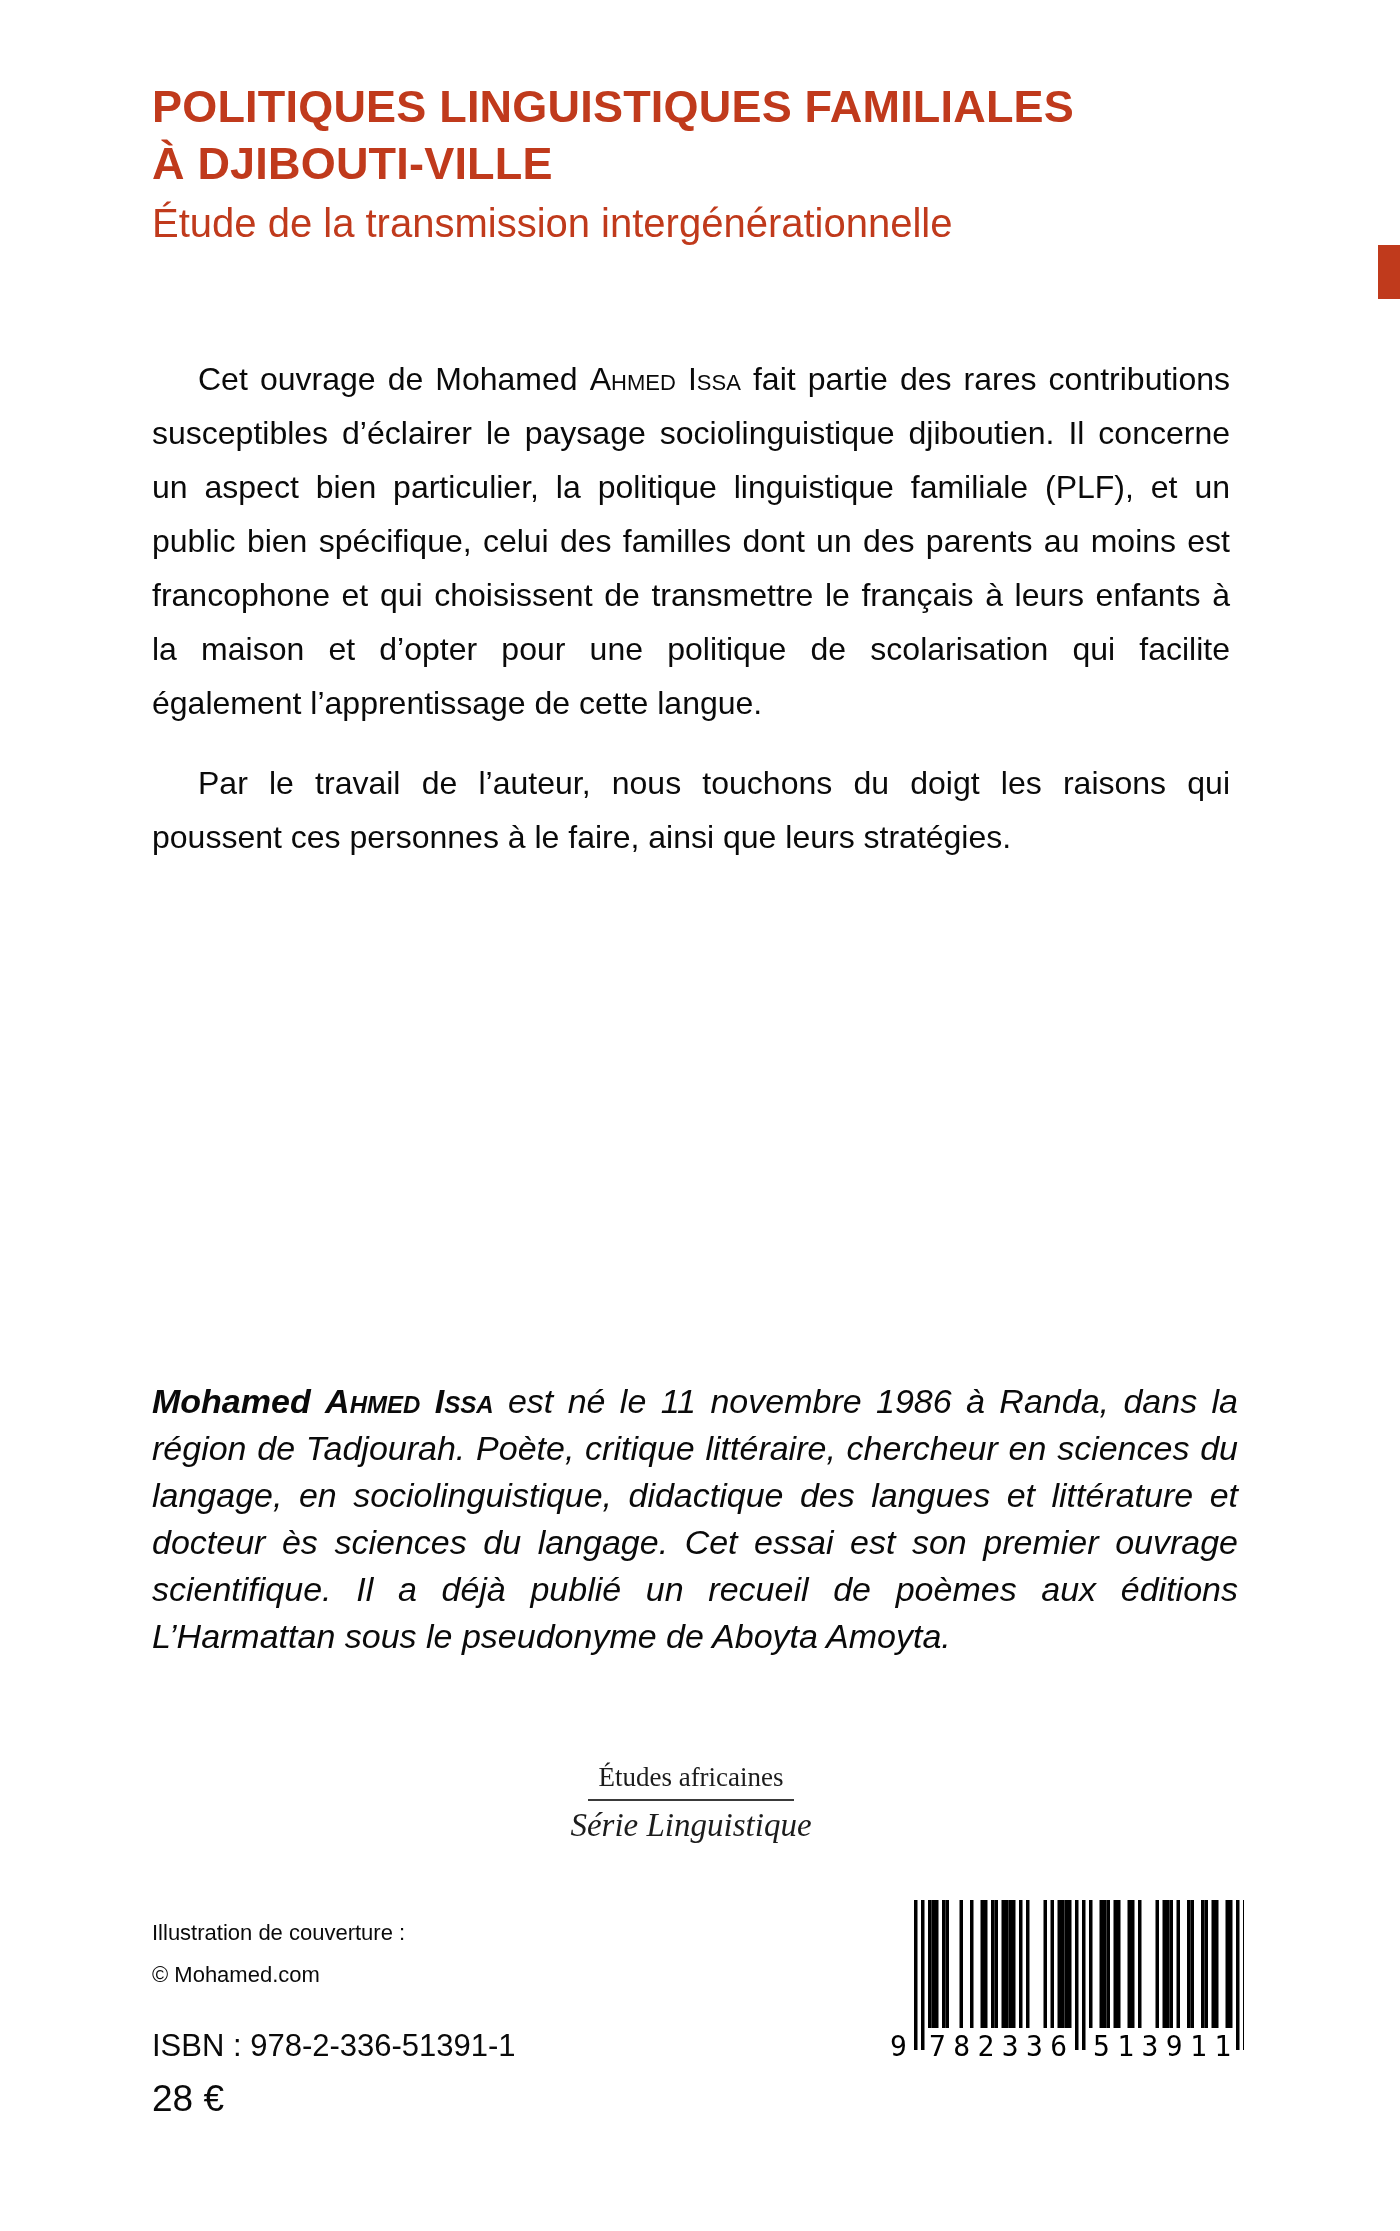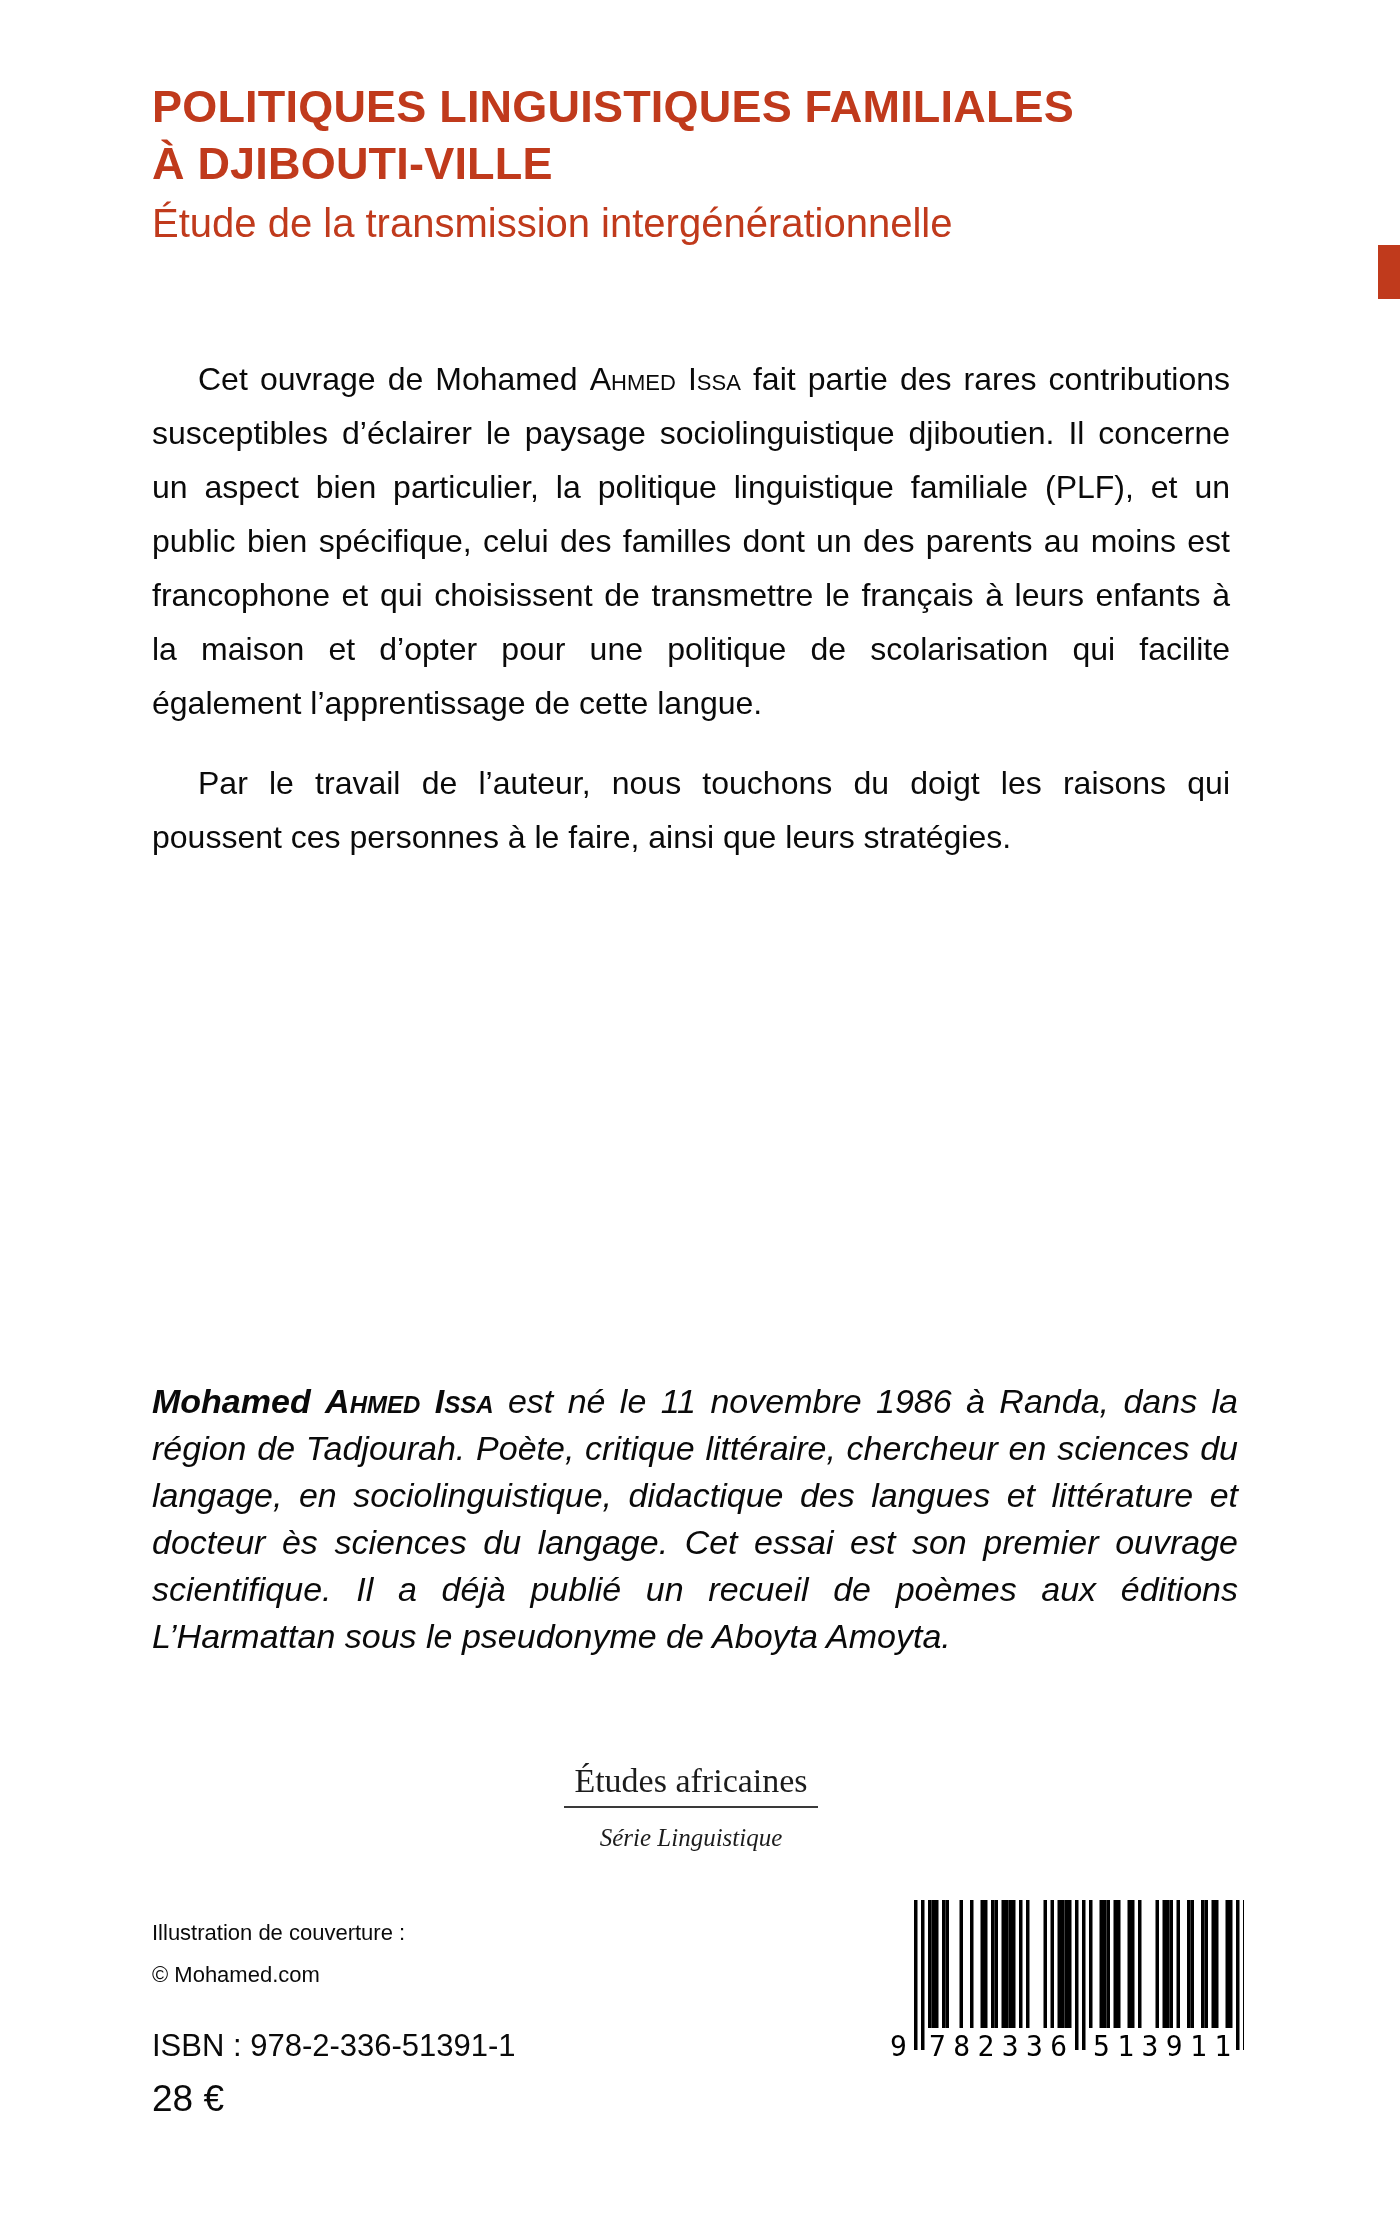--- a/index.html
+++ b/index.html
@@ -54,31 +54,31 @@
     text-align: justify;
   }
   .bio .bio-name { font-weight: bold; }
   .series {
     position: absolute; left: 152px; top: 1762px; width: 1078px;
     text-align: center;
   }
   .series .collection {
     display: inline-block;
     font-family: "Liberation Serif", serif;
-    font-size: 34px;
+    font-size: 27px;
     color: #1c1c1c;
     padding: 0 10px 6px 10px;
     border-bottom: 2px solid #3a3a3a;
   }
   .series .series-name {
     font-family: "Liberation Serif", serif;
     font-style: italic;
-    font-size: 25px;
+    font-size: 33px;
     color: #1c1c1c;
-    margin-top: 16px;
+    margin-top: 6px;
   }
   .credit {
     position: absolute; left: 152px; top: 1912px;
     font-size: 22px;
     line-height: 42px;
   }
   .isbn {
     position: absolute; left: 152px; top: 2028px;
     font-size: 31px;
     text-align: center;

